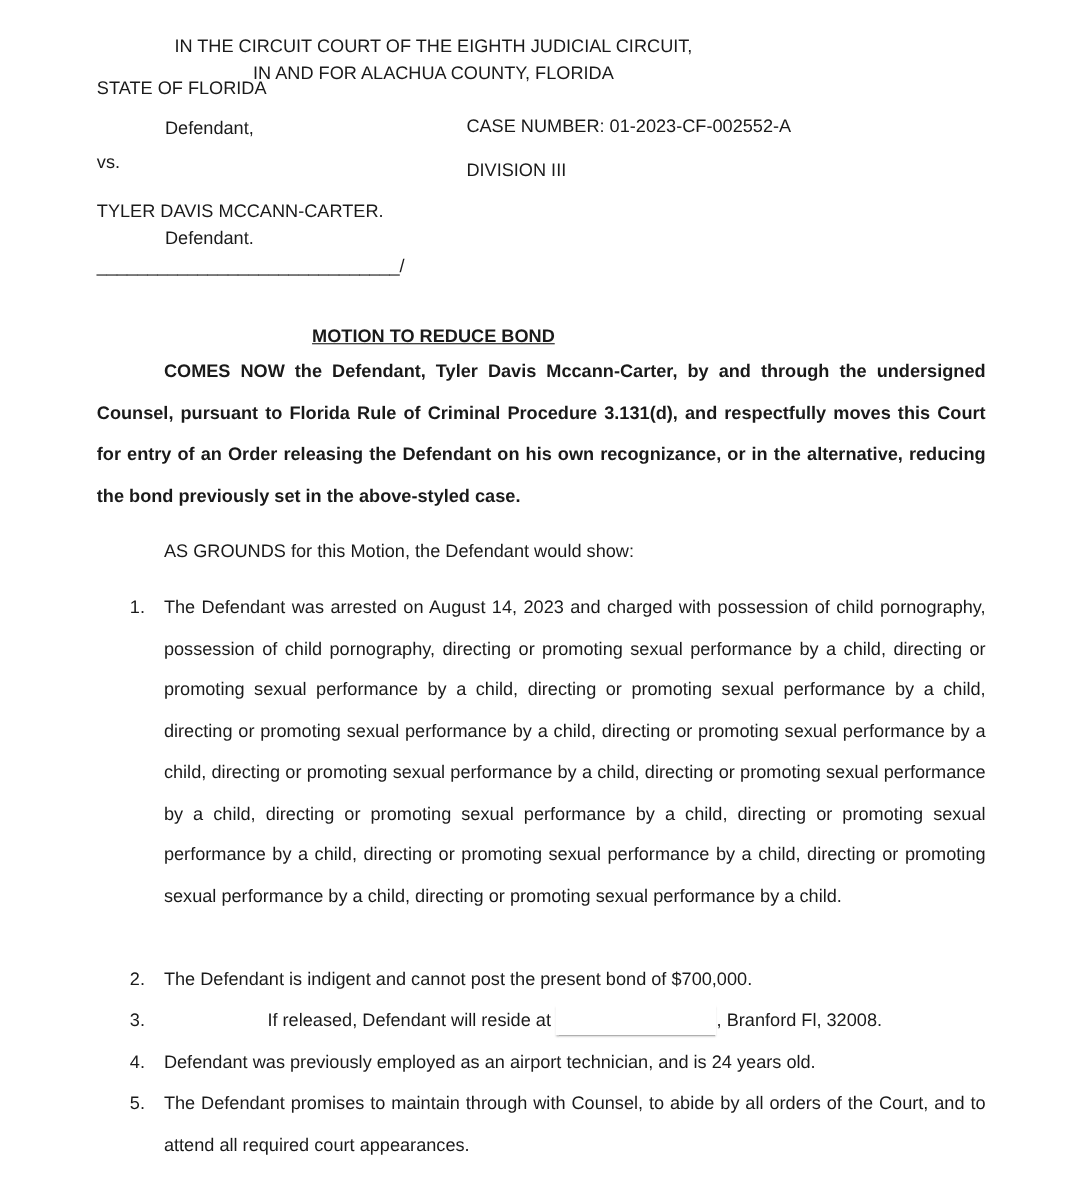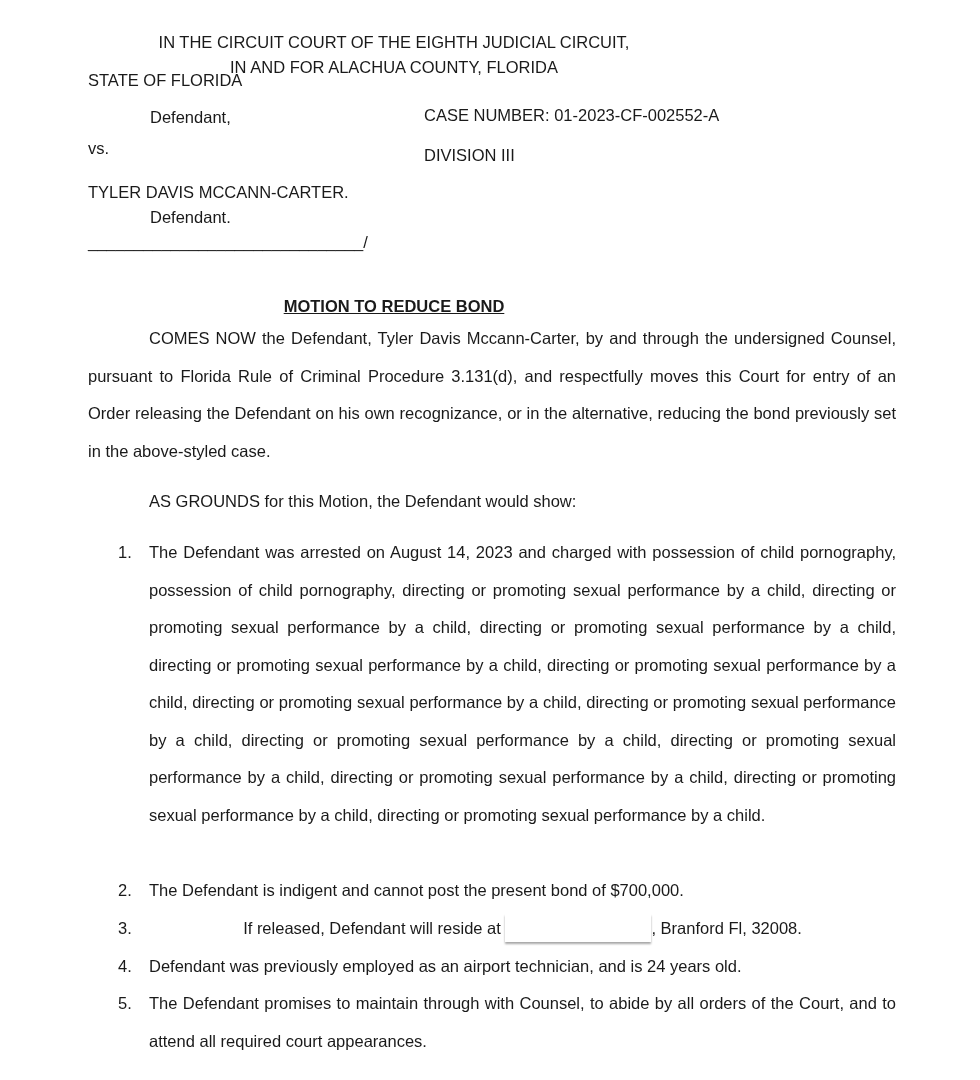--- a/index.html
+++ b/index.html
@@ -26,21 +26,21 @@
 <div class="abs" style="left:88px; top:139px;">vs.</div>
 <div class="abs" style="left:88px; top:183px;">TYLER DAVIS MCCANN-CARTER.</div>
 <div class="abs" style="left:150px; top:208px;">Defendant.</div>
 <div class="abs" style="left:88px; top:233px;">______________________________/</div>
 
 <div class="abs" style="left:424px; top:106px;">CASE NUMBER:  01-2023-CF-002552-A</div>
 <div class="abs" style="left:424px; top:146px;">DIVISION III</div>
 
 <div class="abs center title" style="top:281px;margin-top:16px;">MOTION TO REDUCE BOND</div>
 
-<div class="para" style="top:320px; text-indent:61px;">COMES NOW the Defendant, Tyler Davis Mccann-Carter, by and through the undersigned Counsel, pursuant to Florida Rule of Criminal Procedure 3.131(d), and respectfully moves this Court for entry of an Order releasing the Defendant on his own recognizance, or in the alternative, reducing the bond previously set in the above-styled case.</div>
+<div class="para" style="top:320px; text-indent:61px;font-weight:bold;">COMES NOW the Defendant, Tyler Davis Mccann-Carter, by and through the undersigned Counsel, pursuant to Florida Rule of Criminal Procedure 3.131(d), and respectfully moves this Court for entry of an Order releasing the Defendant on his own recognizance, or in the alternative, reducing the bond previously set in the above-styled case.</div>
 
 <div class="abs" style="left:149px; top:492px;">AS GROUNDS for this Motion, the Defendant would show:</div>
 
 <div class="li" style="top:534px;">
   <span class="num">1.</span>
   <span class="txt">The Defendant was arrested on August 14, 2023 and charged with possession of child pornography, possession of child pornography, directing or promoting sexual performance by a child, directing or promoting sexual performance by a child, directing or promoting sexual performance by a child, directing or promoting sexual performance by a child, directing or promoting sexual performance by a child, directing or promoting sexual performance by a child, directing or promoting sexual performance by a child, directing or promoting sexual performance by a child, directing or promoting sexual performance by a child, directing or promoting sexual performance by a child, directing or promoting sexual performance by a child, directing or promoting sexual performance by a child.</span>
 </div>
 
 <div class="li" style="top:872px;">
   <span class="num">2.</span>

